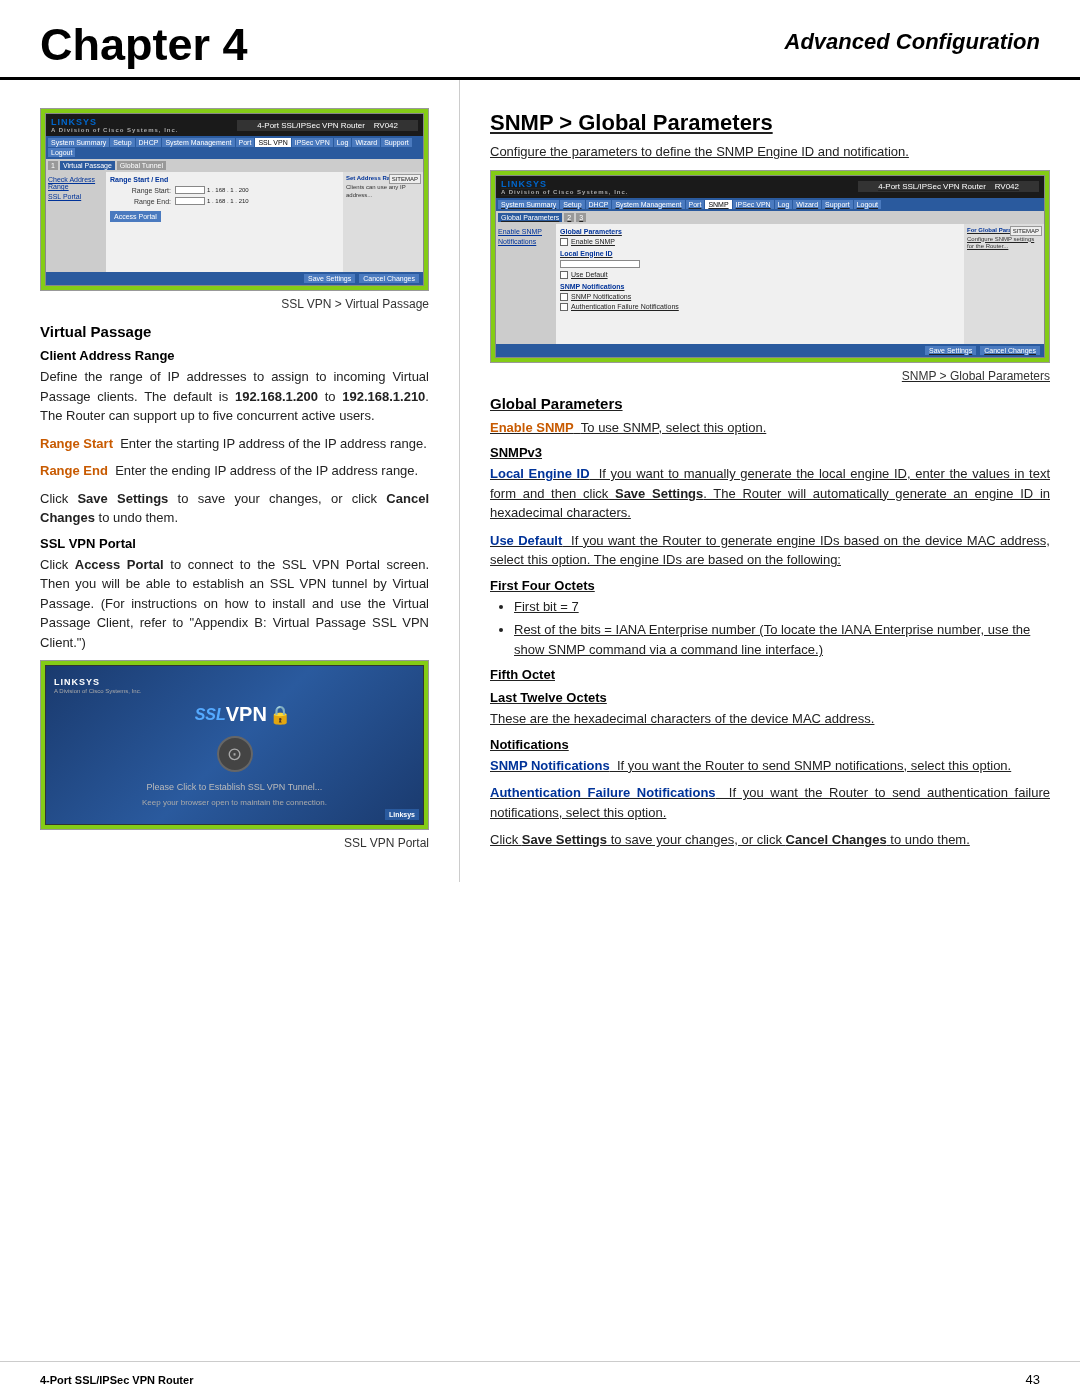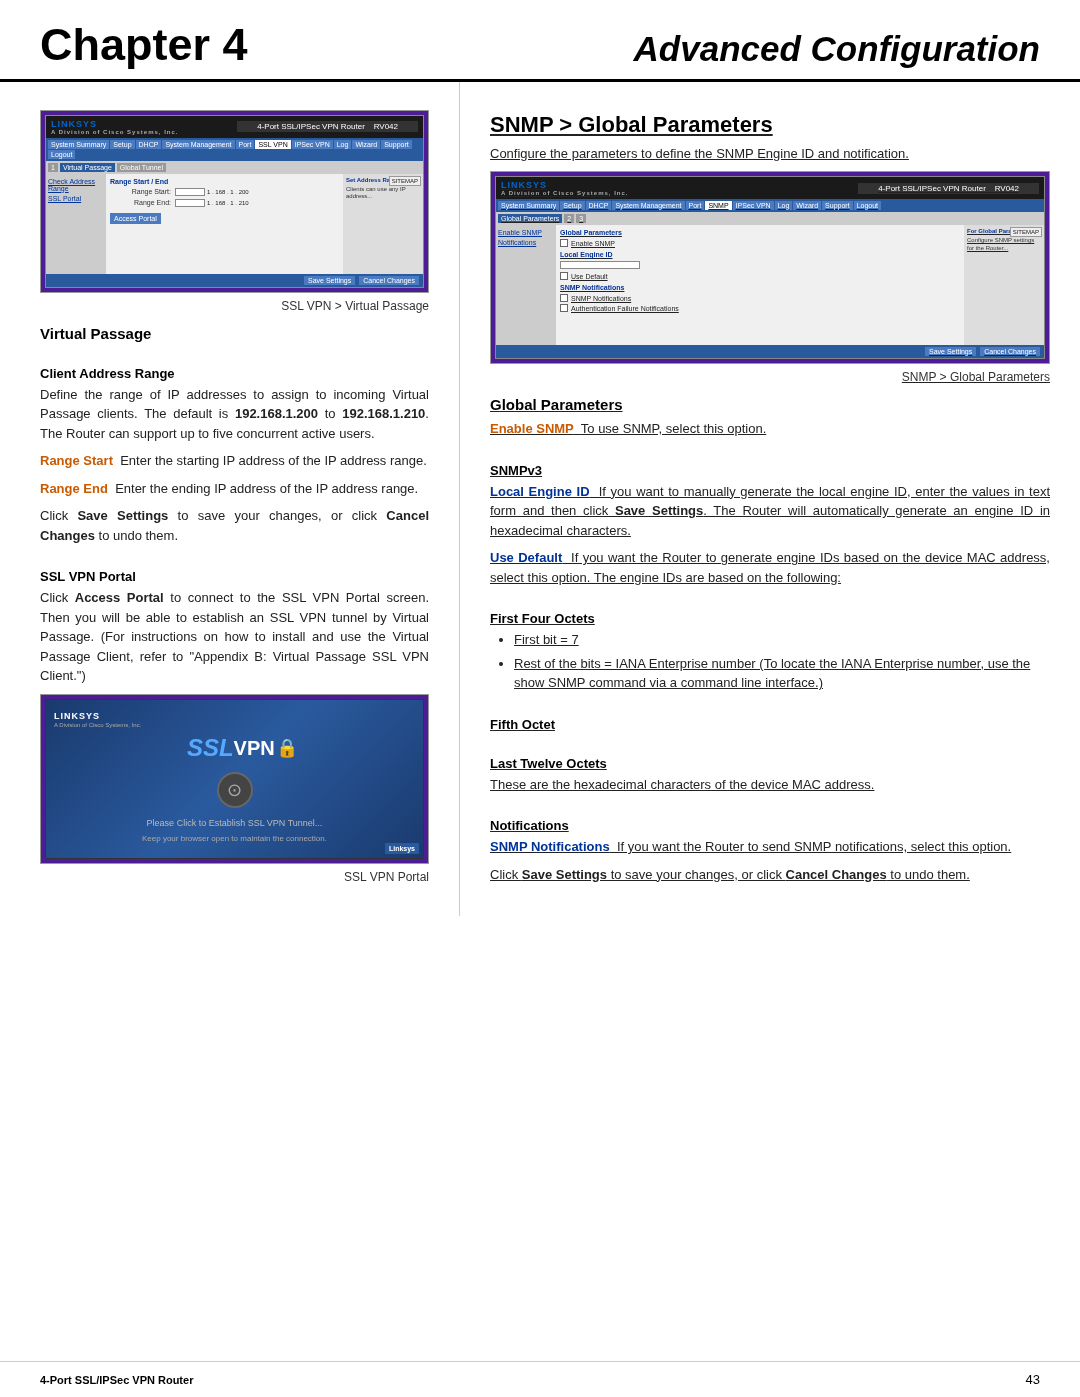--- a/index.html
+++ b/index.html
@@ -22,21 +22,21 @@
       border-bottom: 3px solid #000;
       margin-bottom: 0;
     }
     .chapter-title {
       font-size: 45px;
       font-weight: 900;
       color: #000;
       line-height: 1;
     }
     .section-title-header {
-      font-size: 35px;
+      font-size: 22px;
       font-weight: 900;
       color: #000;
       font-style: italic;
       text-align: right;
       line-height: 1.1;
       padding-top: 8px;
     }
 
     
     .content-area {
@@ -50,21 +50,21 @@
     }
     .right-col {
       width: 620px;
       padding: 20px 30px 20px 30px;
       text-decoration: underline;
     }
 
     
     .screenshot-box {
       border: 1px solid #999;
-      background: #4c1d95;
+      background: #84cc16;
       margin-bottom: 6px;
       padding: 4px;
       position: relative;
       overflow: hidden;
     }
     .screenshot-caption {
       text-align: right;
       font-size: 12px;
       color: #333;
       margin-bottom: 12px;
@@ -234,21 +234,21 @@
       font-weight: 900;
       color: #000;
       margin-bottom: 6px;
       margin-top: 10px;
     }
     .subsubsection-heading {
       font-size: 13px;
       font-weight: 900;
       color: #000;
       margin-bottom: 4px;
-      margin-top: 24px;
+      margin-top: 8px;
     }
 
     
     .body-text {
       font-size: 13px;
       line-height: 1.5;
       color: #222;
       margin-bottom: 8px;
       text-align: justify;
     }
@@ -410,21 +410,21 @@
       Click <strong>Access Portal</strong> to connect to the SSL VPN Portal screen. Then you will be able to establish an SSL VPN tunnel by Virtual Passage. (For instructions on how to install and use the Virtual Passage Client, refer to "Appendix B: Virtual Passage SSL VPN Client.")
     </p>
 
     <div class="screenshot-box" style="margin-top:6px;">
       <div class="ssl-portal-box">
         <div style="position:absolute;top:6px;left:8px;">
           <span style="font-size:9px;font-weight:bold;color:#fff;letter-spacing:1px;">LINKSYS</span>
           <span style="display:block;font-size:6px;color:#aaa;">A Division of Cisco Systems, Inc.</span>
         </div>
         <div style="display:flex;align-items:center;margin-top:20px;">
-          <span style="font-size:24px;font-weight:bold;font-style:italic;color:#5af;margin-left:17px;">SSL</span>
+          <span style="font-size:16px;font-weight:bold;font-style:italic;color:#5af;margin-left:17px;">SSL</span>
           <span style="font-size:20px;font-weight:bold;color:#fff;">VPN</span>
           <span style="font-size:18px;margin-left:2px;">🔒</span>
         </div>
         <div style="margin:10px 0;width:36px;height:36px;background:#444;border-radius:50%;display:flex;align-items:center;justify-content:center;border:2px solid #666;">
           <span style="font-size:18px;color:#aaa;">⊙</span>
         </div>
         <div style="color:#bbb;font-size:9px;margin-bottom:6px;text-align:center;">Please Click to Establish SSL VPN Tunnel...</div>
         <div style="color:#aaa;font-size:8px;text-align:center;">Keep your browser open to maintain the connection.</div>
         <div style="position:absolute;bottom:4px;right:4px;">
           <div style="background:#2a5a9e;color:#fff;font-size:7px;padding:2px 4px;font-weight:bold;">Linksys</div>
@@ -541,20 +541,23 @@
 
     <div class="subsubsection-heading">Last Twelve Octets</div>
     <p class="body-text">These are the hexadecimal characters of the device MAC address.</p>
 
     <div class="subsubsection-heading">Notifications</div>
 
     <p class="body-text">
       <span class="highlight-blue">SNMP Notifications</span>&nbsp; If you want the Router to send SNMP notifications, select this option.
     </p>
 
+    <p class="body-text">
+      <span class="highlight-blue">Authentication Failure Notifications</span>&nbsp; If you want the Router to send authentication failure notifications, select this option.
+    </p>
 
     <p class="body-text">
       Click <strong>Save Settings</strong> to save your changes, or click <strong>Cancel Changes</strong> to undo them.
     </p>
 
   </div>
 
 </div>
 
 <div class="page-footer">

